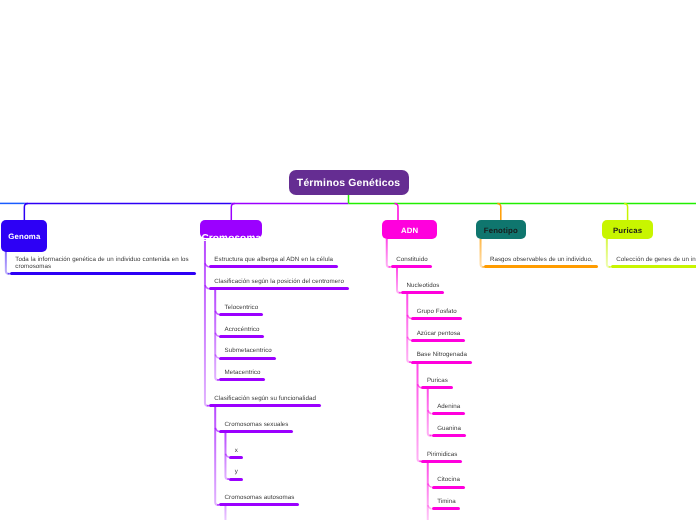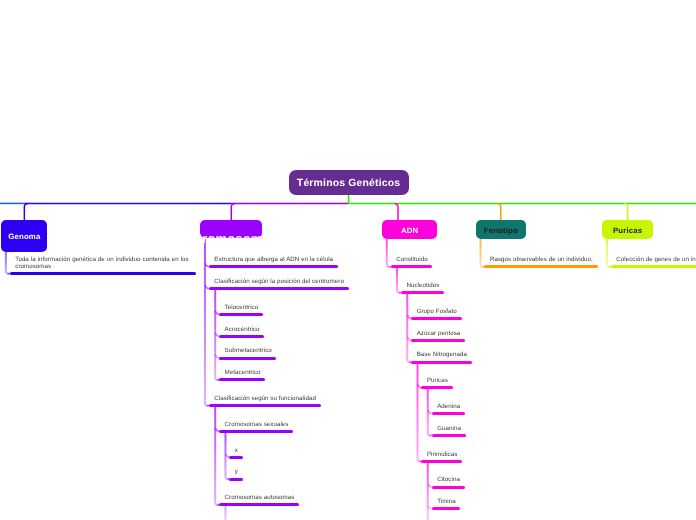--- a/index.html
+++ b/index.html
@@ -127,21 +127,21 @@
       <path d="M 608.67 266.9 L 610.7499999999999 266.9" stroke="#C8F500" stroke-width="1.5" fill="none" opacity="0.65"></path>
     </svg>
 <div class="node root" style="left: 288.6px; top: 170px; width: 120px; height: 25px; background: rgb(101, 45, 146); color: rgb(255, 255, 255); font-size: 10.4px; letter-spacing: 0.2px; padding-top: 1.8px; justify-content: center;">
       <span>Términos Genéticos</span>
     </div>
     <div class="node" style="left: 1.3px; top: 220.4px; width: 46.1px; height: 32px; background: rgb(45, 0, 245); color: rgb(255, 255, 255); font-size: 7.8px; letter-spacing: 0.15px; padding-top: 1.2px;">
       <span>Genoma</span>
     </div>
     <div class="leaf-bar" style="left: 9.75px; top: 272.15px; height: 3.1px; border-radius: 1.55px; width: 185.9px; background: rgb(45, 0, 245);"></div>
     <div class="leaf-text" style="left: 15.25px; top: 257.1px; width: 173.5px; white-space: normal; text-align: justify; text-align-last: left;">Toda la información genética de un individuo contenida en los cromosomas</div>
-    <div class="node" style="left: 200.4px; top: 220.4px; width: 61.8px; height: 17px; background: rgb(155, 0, 255); color: rgb(255, 255, 255); font-size: 13px; letter-spacing: 0.15px; padding-top: 18px;">
+    <div class="node" style="left: 200.4px; top: 220.4px; width: 61.8px; height: 17px; background: rgb(155, 0, 255); color: rgb(255, 255, 255); font-size: 10px; letter-spacing: 0.15px; padding-top: 18px;">
       <span>Cromosoma</span>
     </div>
     <div class="leaf-bar" style="left: 208.85px; top: 265.35px; height: 3.1px; border-radius: 1.55px; width: 128.903px; background: rgb(155, 0, 255);"></div>
     <div class="leaf-text" style="left: 214.35px; top: 257.1px;">Estructura que alberga al ADN en la célula</div>
     <div class="leaf-bar" style="left: 208.85px; top: 287.15px; height: 3.1px; border-radius: 1.55px; width: 139.762px; background: rgb(155, 0, 255);"></div>
     <div class="leaf-text" style="left: 214.35px; top: 278.9px;">Clasificación según la posición del centromero</div>
     <div class="leaf-bar" style="left: 219.1px; top: 312.95px; height: 3.1px; border-radius: 1.55px; width: 43.825px; background: rgb(155, 0, 255);"></div>
     <div class="leaf-text" style="left: 224.6px; top: 304.7px;">Telocentrico</div>
     <div class="leaf-bar" style="left: 219.1px; top: 334.75px; height: 3.1px; border-radius: 1.55px; width: 45.2px; background: rgb(155, 0, 255);"></div>
     <div class="leaf-text" style="left: 224.6px; top: 326.5px;">Acrocéntrico</div>

